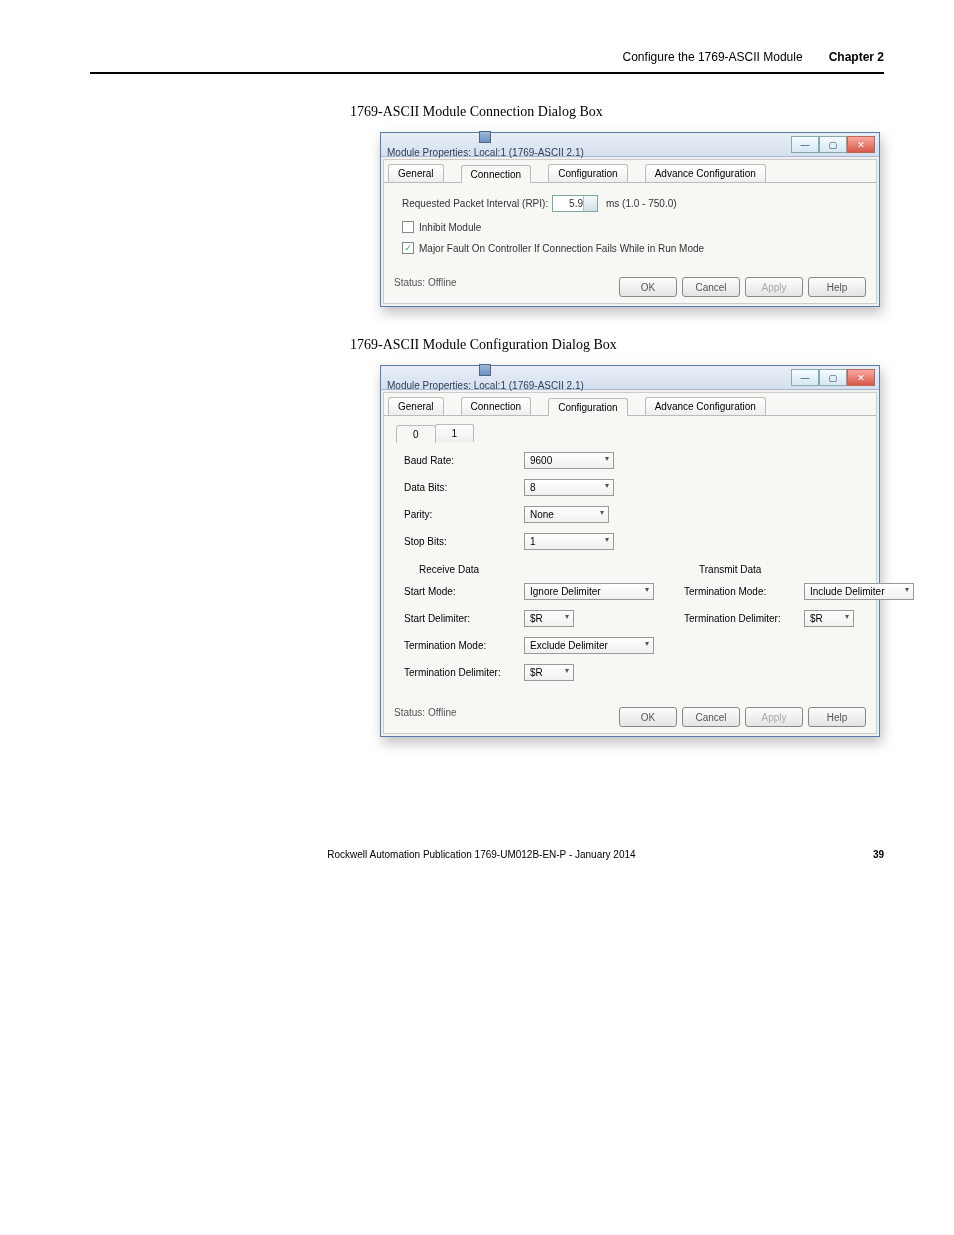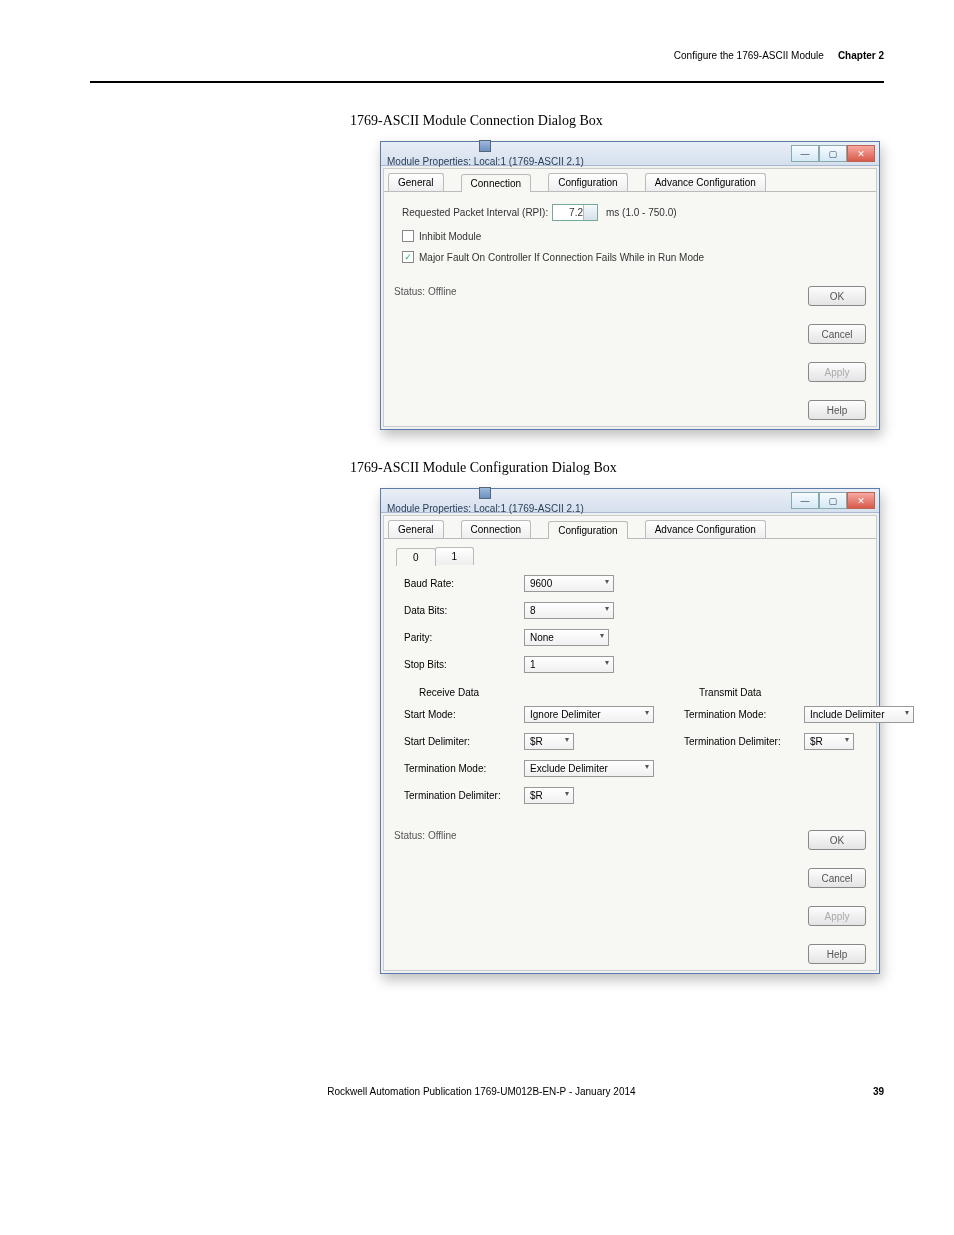--- a/index.html
+++ b/index.html
@@ -1,17 +1,17 @@
 <!DOCTYPE html>
 <html><head>
 <meta charset="utf-8">
 <style>
   * { box-sizing: border-box; margin: 0; padding: 0; }
   body { font-family: Georgia, serif; background: #fff; width: 954px; margin: 0 auto; padding: 50px 70px 40px 90px; color: #000; }
-  .header-line { border-bottom: 2px solid #000; margin-bottom: 6px; padding-bottom: 20px; display: flex; justify-content: flex-end; font-family: Arial, sans-serif; font-size: 10px; gap: 14px; }
+  .header-line { border-bottom: 2px solid #000; margin-bottom: 6px; padding-bottom: 8px; display: flex; justify-content: flex-end; font-family: Arial, sans-serif; font-size: 12px; gap: 26px; }
   .header-line .bold { font-weight: bold; }
   .figure-title { font-family: Georgia, serif; font-size: 14px; margin: 30px 0 12px 260px; }
   .dialog { width: 500px; margin-left: 290px; border: 1px solid #5b7ca8; background: #f0f0f0; box-shadow: 2px 6px 12px rgba(0,0,0,0.25); font-family: "Segoe UI", Tahoma, sans-serif; font-size: 10px; }
   .titlebar { height: 24px; display: flex; align-items: center; justify-content: space-between; background: linear-gradient(#e9eef6,#d5e0ee); padding: 0 4px 0 6px; color: #2b3e59; border-bottom:1px solid #a8b9cf;}
   .tb-left { display:flex; align-items:center; gap:4px;flex-direction:column;}
   .tb-icon { width:12px; height:12px; background:linear-gradient(#9db8da,#6d92c4); border:1px solid #567; }
   .wincontrols { display:flex; gap:0;}
   .wbtn { width:28px; height:17px; border:1px solid #8aa; background:linear-gradient(#f6fbff,#d5e8f5); display:flex; align-items:center; justify-content:center; font-size:9px;}
   .wbtn.close { background:linear-gradient(#f8a9a1,#d85a4a); color:#fff; border-color:#b65; }
   .dialog-body { background:#f7f7f3; border:1px solid #ccc; margin:2px; }
@@ -20,21 +20,21 @@
   .tab.active { background:#f7f7f3; position:relative; top:1px;}
   .form { padding:12px 18px 8px 18px; }
   .row { display:flex; align-items:center; margin-bottom:9px; font-size:10px; color:#333;}
   .row .lbl { width:150px; }
   .spinner { width:46px; height:17px; border:1px solid #7a9; background:#fff; display:flex; align-items:center; justify-content:flex-end; padding-right:14px; position:relative; font-size:10px;}
   .spinner::after{content:"";position:absolute;right:0;top:0;width:13px;height:100%;border-left:1px solid #bbb;background:linear-gradient(#f5f9fb,#d5e0ea);}
   .cbx { width:12px; height:12px; border:1px solid #888; background:#fff; margin-right:5px; display:inline-flex; align-items:center; justify-content:center; font-size:9px; color:#2a6;}
   .groupbox { border:1px solid #ccc; padding:6px 10px 70px 10px; margin-top:6px; font-size:10px; position:relative;}
   .groupbox .legend{ position:relative; top:-12px; left:-4px; background:#f7f7f3; padding:0 4px;}
   .statusbar { display:flex; justify-content:space-between; align-items:flex-start; padding:6px 10px; font-size:10px; color:#555;}
-  .btns{display:flex; gap:18px;flex-direction:column;}
+  .btns{display:flex; gap:5px;}
   .btn { min-width:58px; height:20px; border:1px solid #888; background:linear-gradient(#fdfdfd,#e4e4e4); border-radius:3px; display:flex; align-items:center; justify-content:center; font-size:10px;}
   .btn.dis{color:#aaa;}
   .subtabs{display:flex; padding:8px 12px 0 12px; gap:0;}
   .subtab{padding:3px 16px; border:1px solid #bbb; border-bottom:none; background:linear-gradient(#fff,#eee); margin-right:-1px; font-size:10px; border-radius:3px 3px 0 0;}
   .subtab.active{background:#f7f7f3; position:relative; top:1px;}
   .cfgform{padding:10px 14px 10px 20px;}
   .cfgrow{display:flex; align-items:center; margin-bottom:10px; font-size:10px;}
   .cfgrow .lbl{width:120px;}
   .sel{height:17px; border:1px solid #999; background:linear-gradient(#fff,#f0f0f0); padding:0 18px 0 5px; position:relative; display:inline-flex; align-items:center; font-size:10px;}
   .sel::after{content:"▾"; position:absolute; right:4px; top:1px; font-size:8px; color:#555;}
@@ -70,21 +70,21 @@
     <div class="tabs">
       <div class="tab">General</div>
       <div class="tab active">Connection</div>
       <div class="tab">Configuration</div>
       <div class="tab">Advance Configuration</div>
     </div>
     <div class="form">
       <div class="row">
         <span class="lbl">Requested Packet Interval (RPI):</span>
         <div class="spinner">
-            <span>7.2</span>
+            <span>5.9</span>
           </div>
         <span style="margin-left:8px">ms (1.0 - 750.0)</span>
       </div>
       <div class="row">
         <span class="cbx"></span>
         <span>Inhibit Module</span>
       </div>
       <div class="row">
         <span class="cbx">✓</span>
         <span>Major Fault On Controller If Connection Fails While in Run Mode</span>

